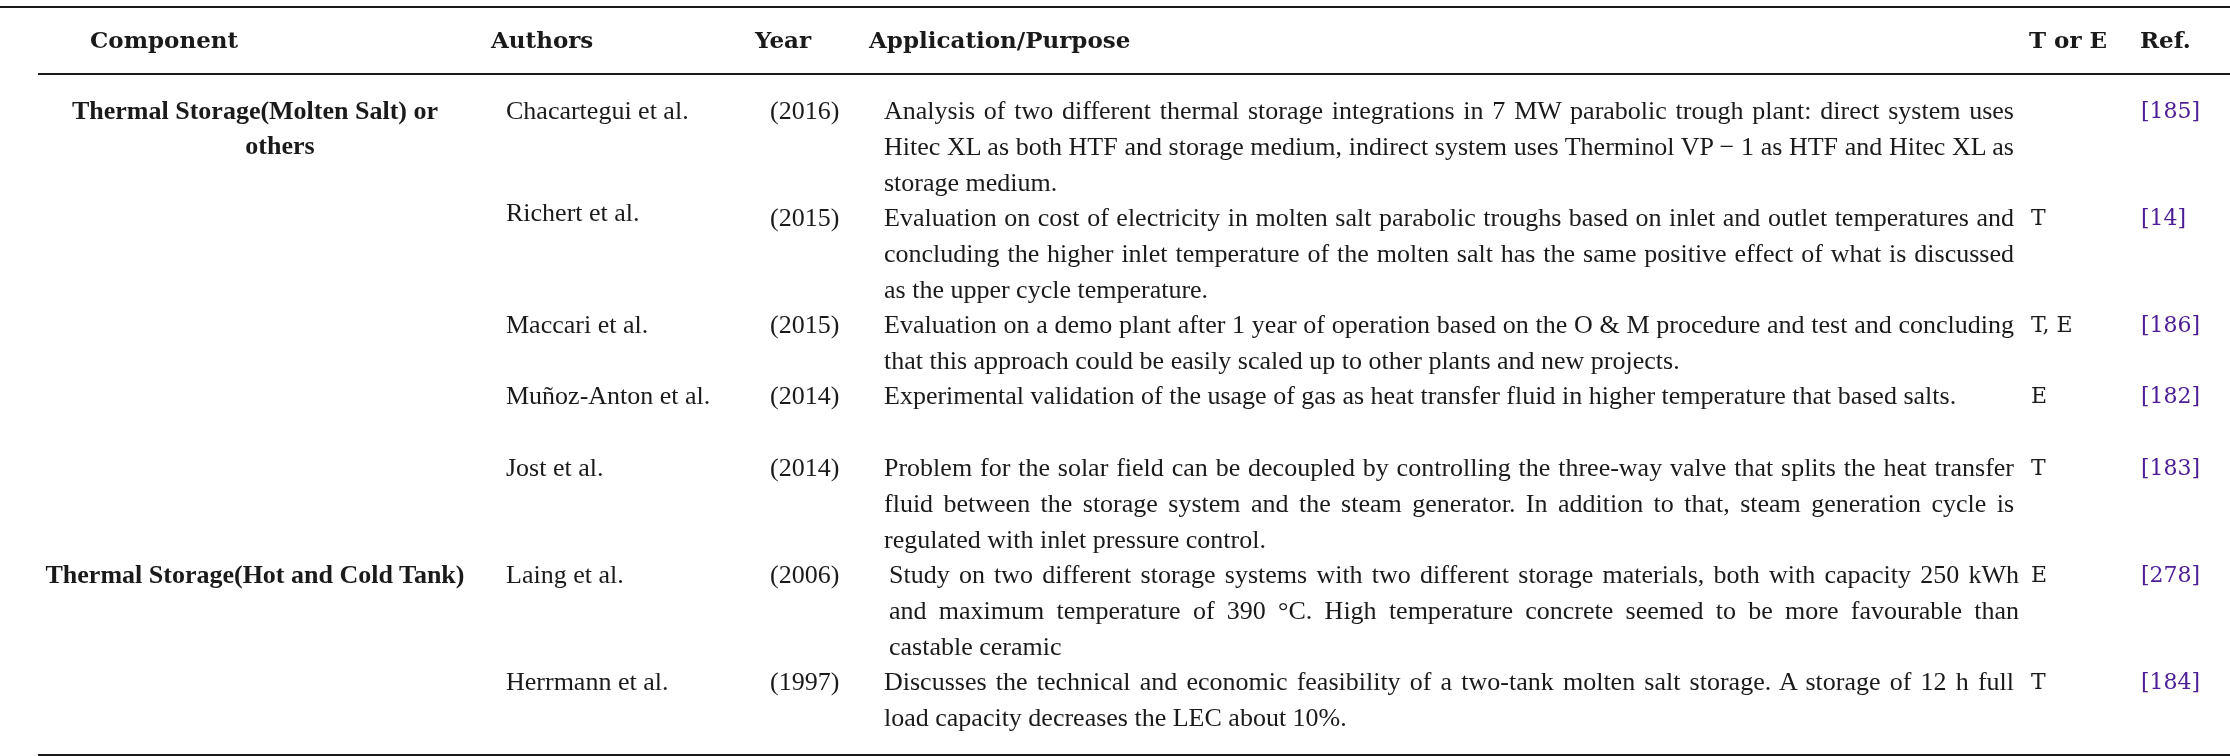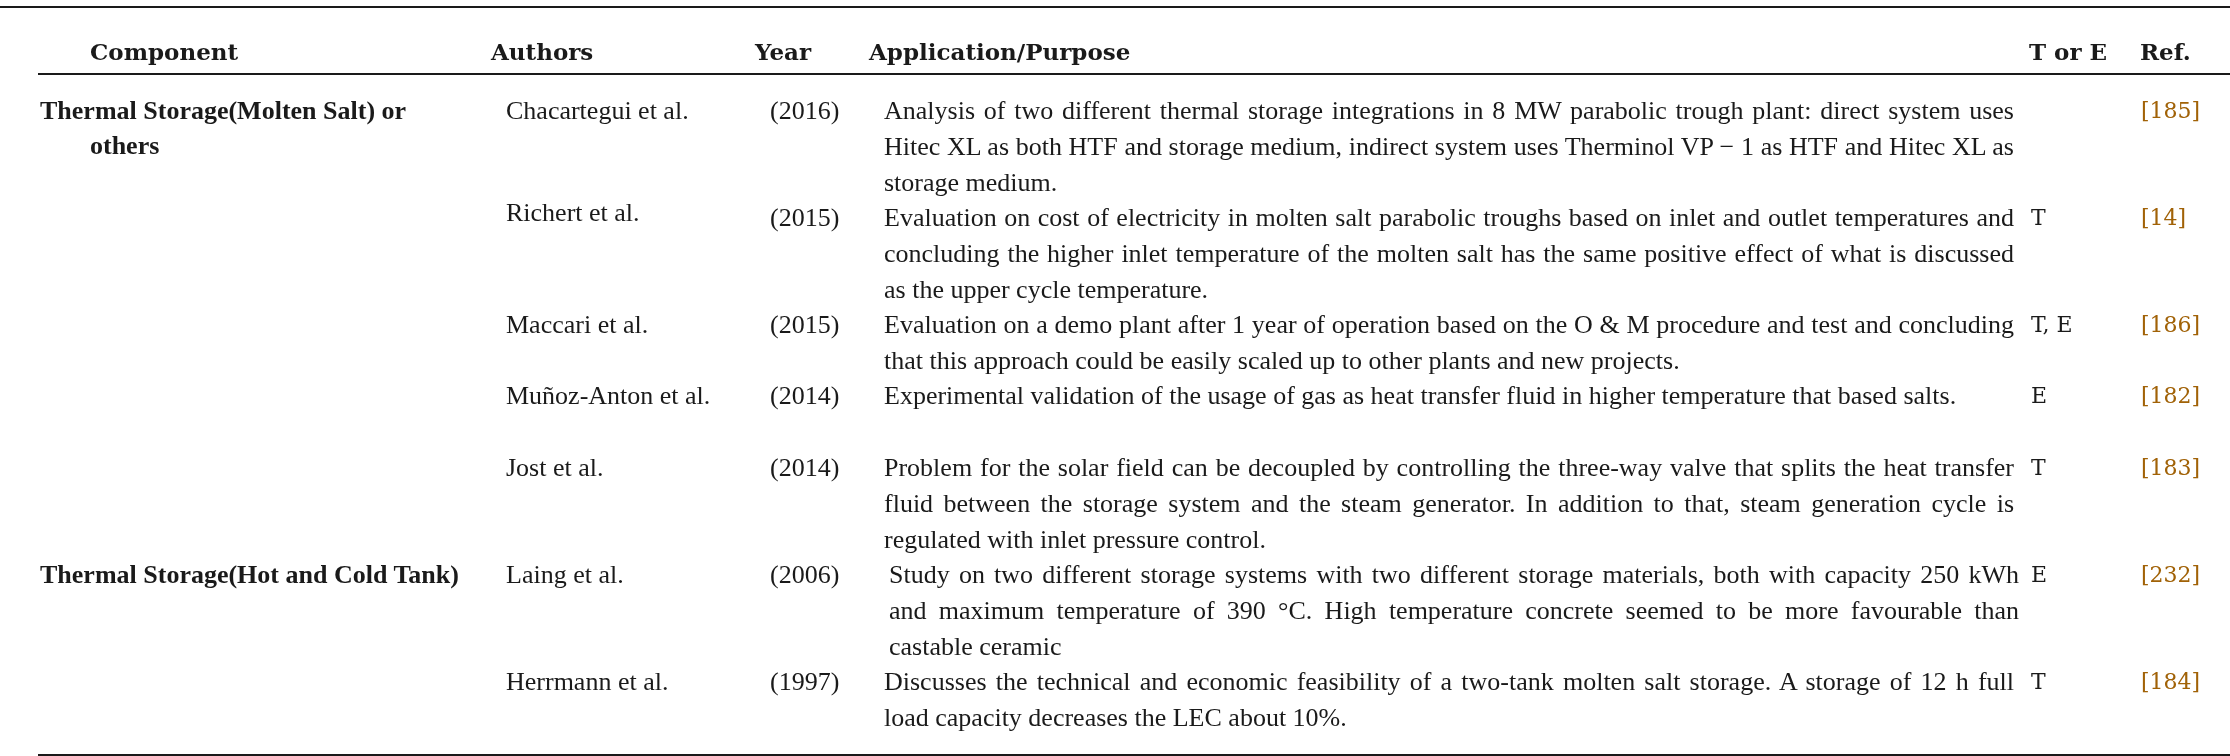--- a/index.html
+++ b/index.html
@@ -6,48 +6,48 @@
     body {
       width: 2230px; height: 756px; overflow: hidden; position: relative;
       font-family: "DejaVu Serif", "Liberation Serif", serif;
       color: #1a1a1a;
     }
     .rule { position: absolute; left: 0; width: 2230px; background: #1a1a1a; }
     .rule-top { top: 6px; height: 2px; }
     .rule-mid { top: 73px; height: 2px; left: 38px; width: 2192px; }
     .rule-bot { top: 754px; height: 2px; left: 38px; width: 2192px; }
 
-    .hdr { position: absolute; top: 26px; font-weight: bold; font-size: 23px; font-family: "DejaVu Serif", serif; margin-top: 12px; }
-    .cell { position: absolute; font-size: 23px; line-height: 36px; }
+    .hdr { position: absolute; top: 26px; font-weight: bold; font-size: 23px; font-family: "DejaVu Serif", serif; }
+    .cell { position: absolute; font-size: 23px; line-height: 36px; text-align: center; }
     .comp { font-weight: bold; width: 380px; text-indent: -50px; padding-left: 50px; font-family: "Liberation Serif", serif; font-size: 26px; line-height: 35px; }
     .author, .year, .app { font-family: "Liberation Serif", serif; font-size: 26px; line-height: 36px; margin-left: 15px; }
     .app { width: 1130px; text-align: justify; }
     .toe { font-family: "DejaVu Serif", serif; font-size: 22px; }
-    .ref { font-family: "DejaVu Serif", serif; font-size: 22px; color: #a16207; }
+    .ref { font-family: "DejaVu Serif", serif; font-size: 22px; color: #4c1d95; }
   </style>
 </head>
 <body>
 
 <div class="rule rule-top"></div>
 
 <div class="hdr" style="left:90px">Component</div>
 <div class="hdr" style="left:491px">Authors</div>
 <div class="hdr" style="left:755px">Year</div>
 <div class="hdr" style="left:869px">Application/Purpose</div>
 <div class="hdr" style="left:2029px">T or E</div>
 <div class="hdr" style="left:2140px">Ref.</div>
 
 <div class="rule rule-mid"></div>
 
 <div class="cell comp" style="left:40px; top:93px">Thermal Storage(Molten Salt) or others</div>
 <div class="cell comp" style="left:40px; top:557px">Thermal Storage(Hot and Cold Tank)</div>
 
 <div class="cell author" style="left:491px; top:93px">Chacartegui et al.</div>
 <div class="cell year" style="left:755px; top:93px">(2016)</div>
-<div class="cell app" style="left:869px; top:93px">Analysis of two different thermal storage integrations in 8 MW parabolic trough plant: direct system uses Hitec XL as both HTF and storage medium, indirect system uses Therminol VP − 1 as HTF and Hitec XL as storage medium.</div>
+<div class="cell app" style="left:869px; top:93px">Analysis of two different thermal storage integrations in 7 MW parabolic trough plant: direct system uses Hitec XL as both HTF and storage medium, indirect system uses Therminol VP − 1 as HTF and Hitec XL as storage medium.</div>
 <div class="cell toe" style="left:2031px; top:93px"></div>
 <div class="cell ref" style="left:2141px; top:93px">[185]</div>
 
 <div class="cell author" style="left:491px; top:195px">Richert et al.</div>
 <div class="cell year" style="left:755px; top:200px">(2015)</div>
 <div class="cell app" style="left:869px; top:200px">Evaluation on cost of electricity in molten salt parabolic troughs based on inlet and outlet temperatures and concluding the higher inlet temperature of the molten salt has the same positive effect of what is discussed as the upper cycle temperature.</div>
 <div class="cell toe" style="left:2031px; top:200px">T</div>
 <div class="cell ref" style="left:2141px; top:200px">[14]</div>
 
 <div class="cell author" style="left:491px; top:307px">Maccari et al.</div>
@@ -65,21 +65,21 @@
 <div class="cell author" style="left:491px; top:450px">Jost et al.</div>
 <div class="cell year" style="left:755px; top:450px">(2014)</div>
 <div class="cell app" style="left:869px; top:450px">Problem for the solar field can be decoupled by controlling the three-way valve that splits the heat transfer fluid between the storage system and the steam generator. In addition to that, steam generation cycle is regulated with inlet pressure control.</div>
 <div class="cell toe" style="left:2031px; top:450px">T</div>
 <div class="cell ref" style="left:2141px; top:450px">[183]</div>
 
 <div class="cell author" style="left:491px; top:557px">Laing et al.</div>
 <div class="cell year" style="left:755px; top:557px">(2006)</div>
 <div class="cell app" style="left:874px; top:557px">Study on two different storage systems with two different storage materials, both with capacity 250 kWh and maximum temperature of 390 °C. High temperature concrete seemed to be more favourable than castable ceramic</div>
 <div class="cell toe" style="left:2031px; top:557px">E</div>
-<div class="cell ref" style="left:2141px; top:557px">[232]</div>
+<div class="cell ref" style="left:2141px; top:557px">[278]</div>
 
 <div class="cell author" style="left:491px; top:664px">Herrmann et al.</div>
 <div class="cell year" style="left:755px; top:664px">(1997)</div>
 <div class="cell app" style="left:869px; top:664px">Discusses the technical and economic feasibility of a two-tank molten salt storage. A storage of 12 h full load capacity decreases the LEC about 10%.</div>
 <div class="cell toe" style="left:2031px; top:664px">T</div>
 <div class="cell ref" style="left:2141px; top:664px">[184]</div>
 
 <div class="rule rule-bot"></div>
 
 </body></html>

